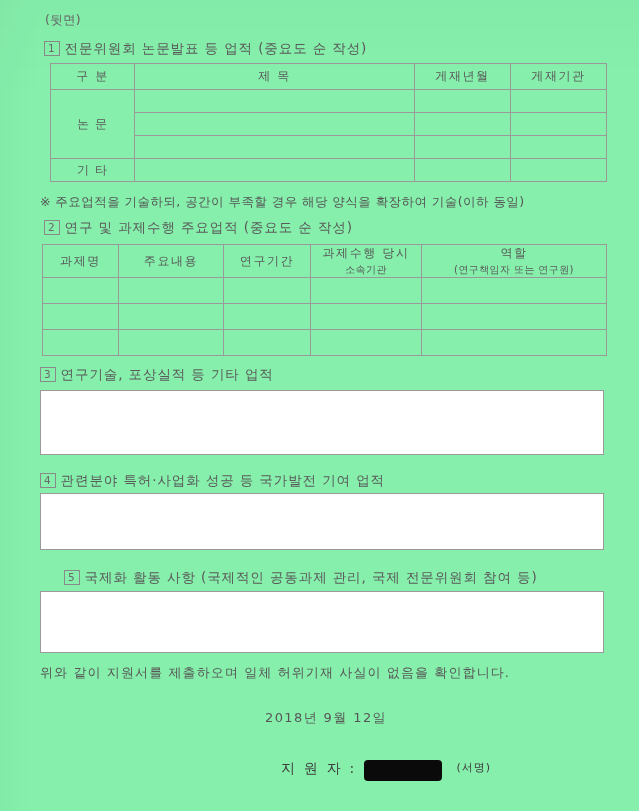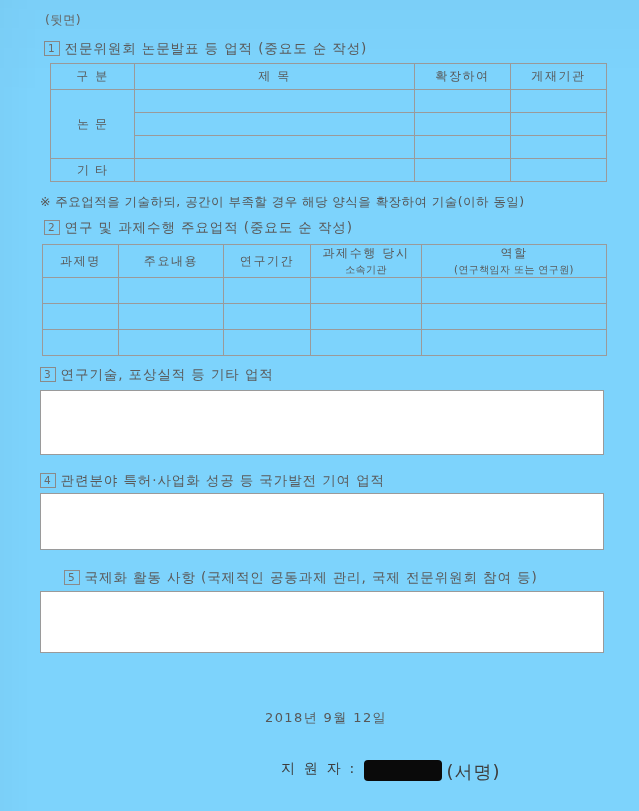--- a/index.html
+++ b/index.html
@@ -12,21 +12,21 @@
     height: 811px;
     position: relative;
     font-family: "DejaVu Sans", "Liberation Sans", sans-serif;
     color: #585858;
     overflow: hidden;
   }
   
   .page {
     position: absolute;
     inset: 0;
-    background: #7dd3fc;
+    background: #86efac;
     padding: 0;
   }
   .scan-noise {
     position: absolute;
     inset: 0;
     pointer-events: none;
     background:
       linear-gradient(180deg, rgba(0,0,0,0.018) 0%, rgba(0,0,0,0) 12%),
       linear-gradient(90deg, rgba(0,0,0,0.02) 0%, rgba(0,0,0,0) 6%);
     opacity: .8;
@@ -116,21 +116,21 @@
     align-items: flex-start;
   }
   .redaction {
     display: inline-block;
     width: 78px;
     height: 21px;
     background: #0a0a0a;
     border-radius: 4px;
     margin: 0 2px 0 8px;
   }
-  .sign-suffix { letter-spacing: 1px; font-size: 18px; margin-left: 2px;}
+  .sign-suffix { letter-spacing: 1px; font-size: 11px; margin-left: 12px;}
 </style>
 </head>
 <body>
 
 <div class="page">
 
   <div class="abs hdr-note">(뒷면)</div>
 
   <div class="abs sec-title" style="left:44px; top:40px;">
     <span class="boxnum">1</span><span>전문위원회 논문발표 등 업적 (중요도 순 작성)</span>
@@ -140,21 +140,21 @@
     <colgroup>
       <col style="width:84px">
         <col style="width:280px">
         <col style="width:96px">
         <col style="width:96px">
     </colgroup>
     <thead>
       <tr>
         <th style="height:25px">구 분</th>
         <th>제    목</th>
-        <th>확장하여</th>
+        <th>게재년월</th>
         <th>게재기관</th>
       </tr>
     </thead>
     <tbody>
       <tr>
         <td rowspan="3">논 문</td>
         <td style="height:22px"></td>
         <td></td>
         <td></td>
       </tr>
@@ -239,20 +239,21 @@
   <div class="abs sec-title" style="left:40px; top:472px;">
     <span class="boxnum">4</span><span>관련분야 특허·사업화 성공 등 국가발전 기여 업적</span>
   </div>
   <div class="abs txtbox" style="left:40px; top:493px; width:562px; height:55px;"></div>
 
   <div class="abs sec-title" style="left:40px; top:569px;padding-left:24px;">
     <span class="boxnum">5</span><span>국제화 활동 사항 (국제적인 공동과제 관리, 국제 전문위원회 참여 등)</span>
   </div>
   <div class="abs txtbox" style="left:40px; top:591px; width:562px; height:60px;"></div>
 
+  <div class="abs closing" style="left:40px; top:664px;">위와 같이 지원서를 제출하오며 일체 허위기재 사실이 없음을 확인합니다.</div>
 
   <div class="abs dateline" style="left:265px; top:709px;">2018년    9월    12일</div>
 
   <div class="abs signline" style="left:281px; top:760px;">
     <span>지 원 자 :</span>
     <span class="redaction"></span>
     <span class="sign-suffix">(서명)</span>
   </div>
 
   <div class="scan-noise"></div>

